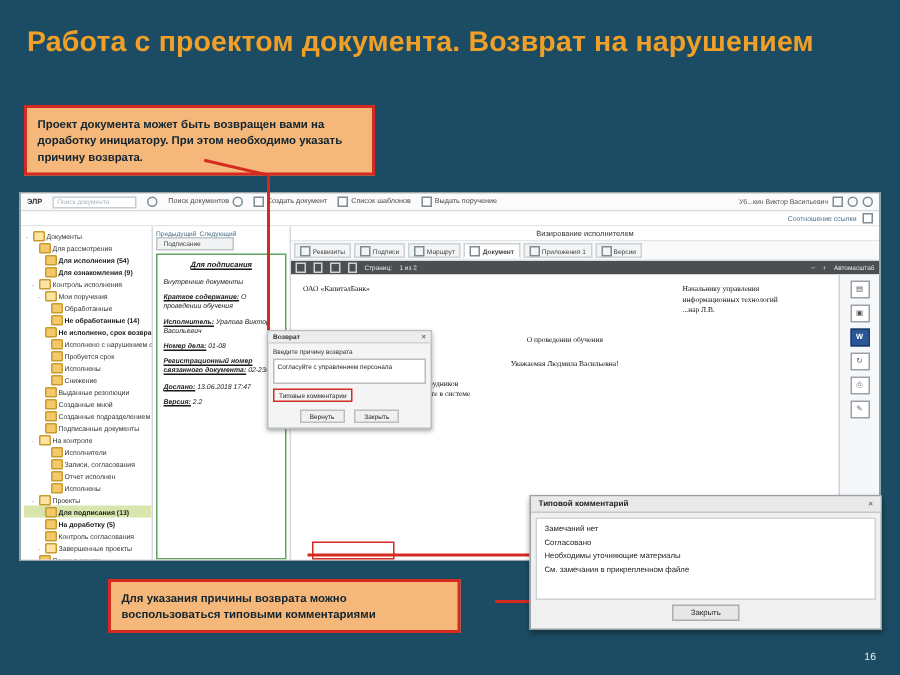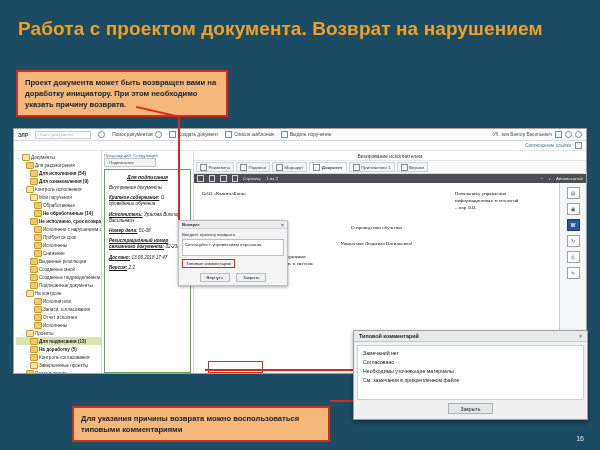--- a/index.html
+++ b/index.html
@@ -14,22 +14,22 @@
     position:absolute;left:18px;top:18px;
     font-size:19px;font-weight:bold;color:#f0a028;
     letter-spacing:.1px;white-space:nowrap;
   }
   
   .callout{
     position:absolute;background:#f5b87a;border:2px solid #d42a20;
     color:#10232e;font-weight:bold;font-size:7.6px;line-height:1.45;
     padding:5px 7px;box-sizing:border-box;
   }
-  .callout-top{left:16px;top:70px;width:212px;}
-  .callout-bottom{left:72px;top:406px;width:258px;}
+  .callout-top{left:16px;top:70px;width:234px;}
+  .callout-bottom{left:72px;top:386px;width:235px;}
   .leader{position:absolute;background:#d42a20;}
   
   .app{
     position:absolute;left:13px;top:128px;width:574px;height:246px;
     background:#ffffff;border:1px solid #9aa3a8;box-sizing:border-box;
     font-size:5px;color:#3a3a3a;overflow:hidden;
   }
   .app-toolbar{
     height:12px;display:flex;align-items:center;gap:7px;
     border-bottom:1px solid #d7dadd;background:#fbfbfb;padding:0 4px;

